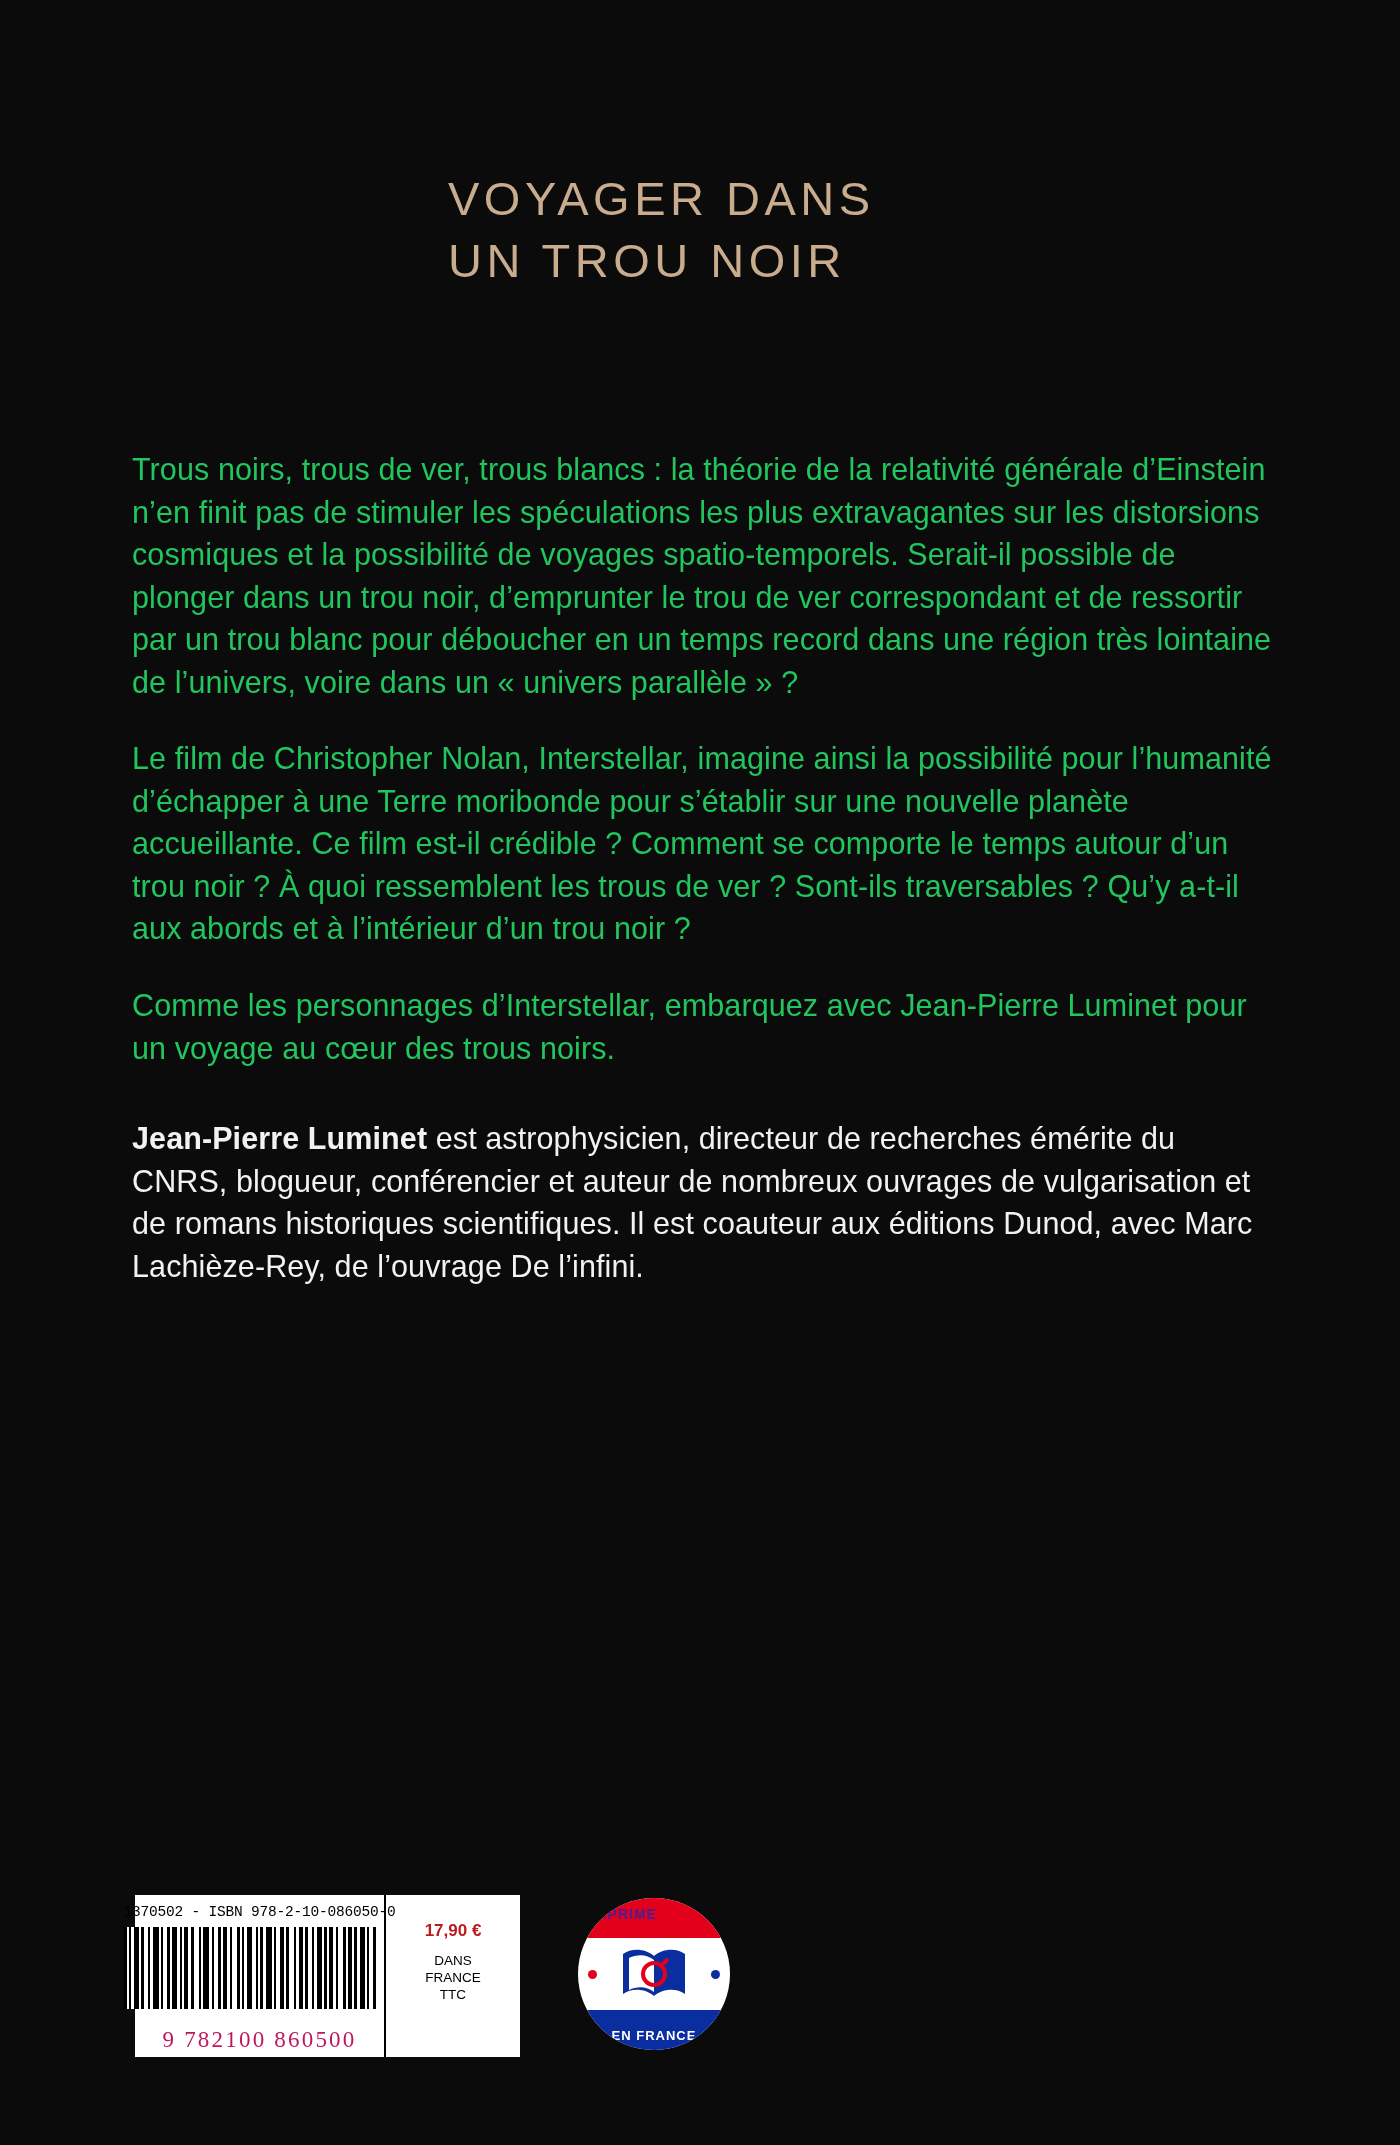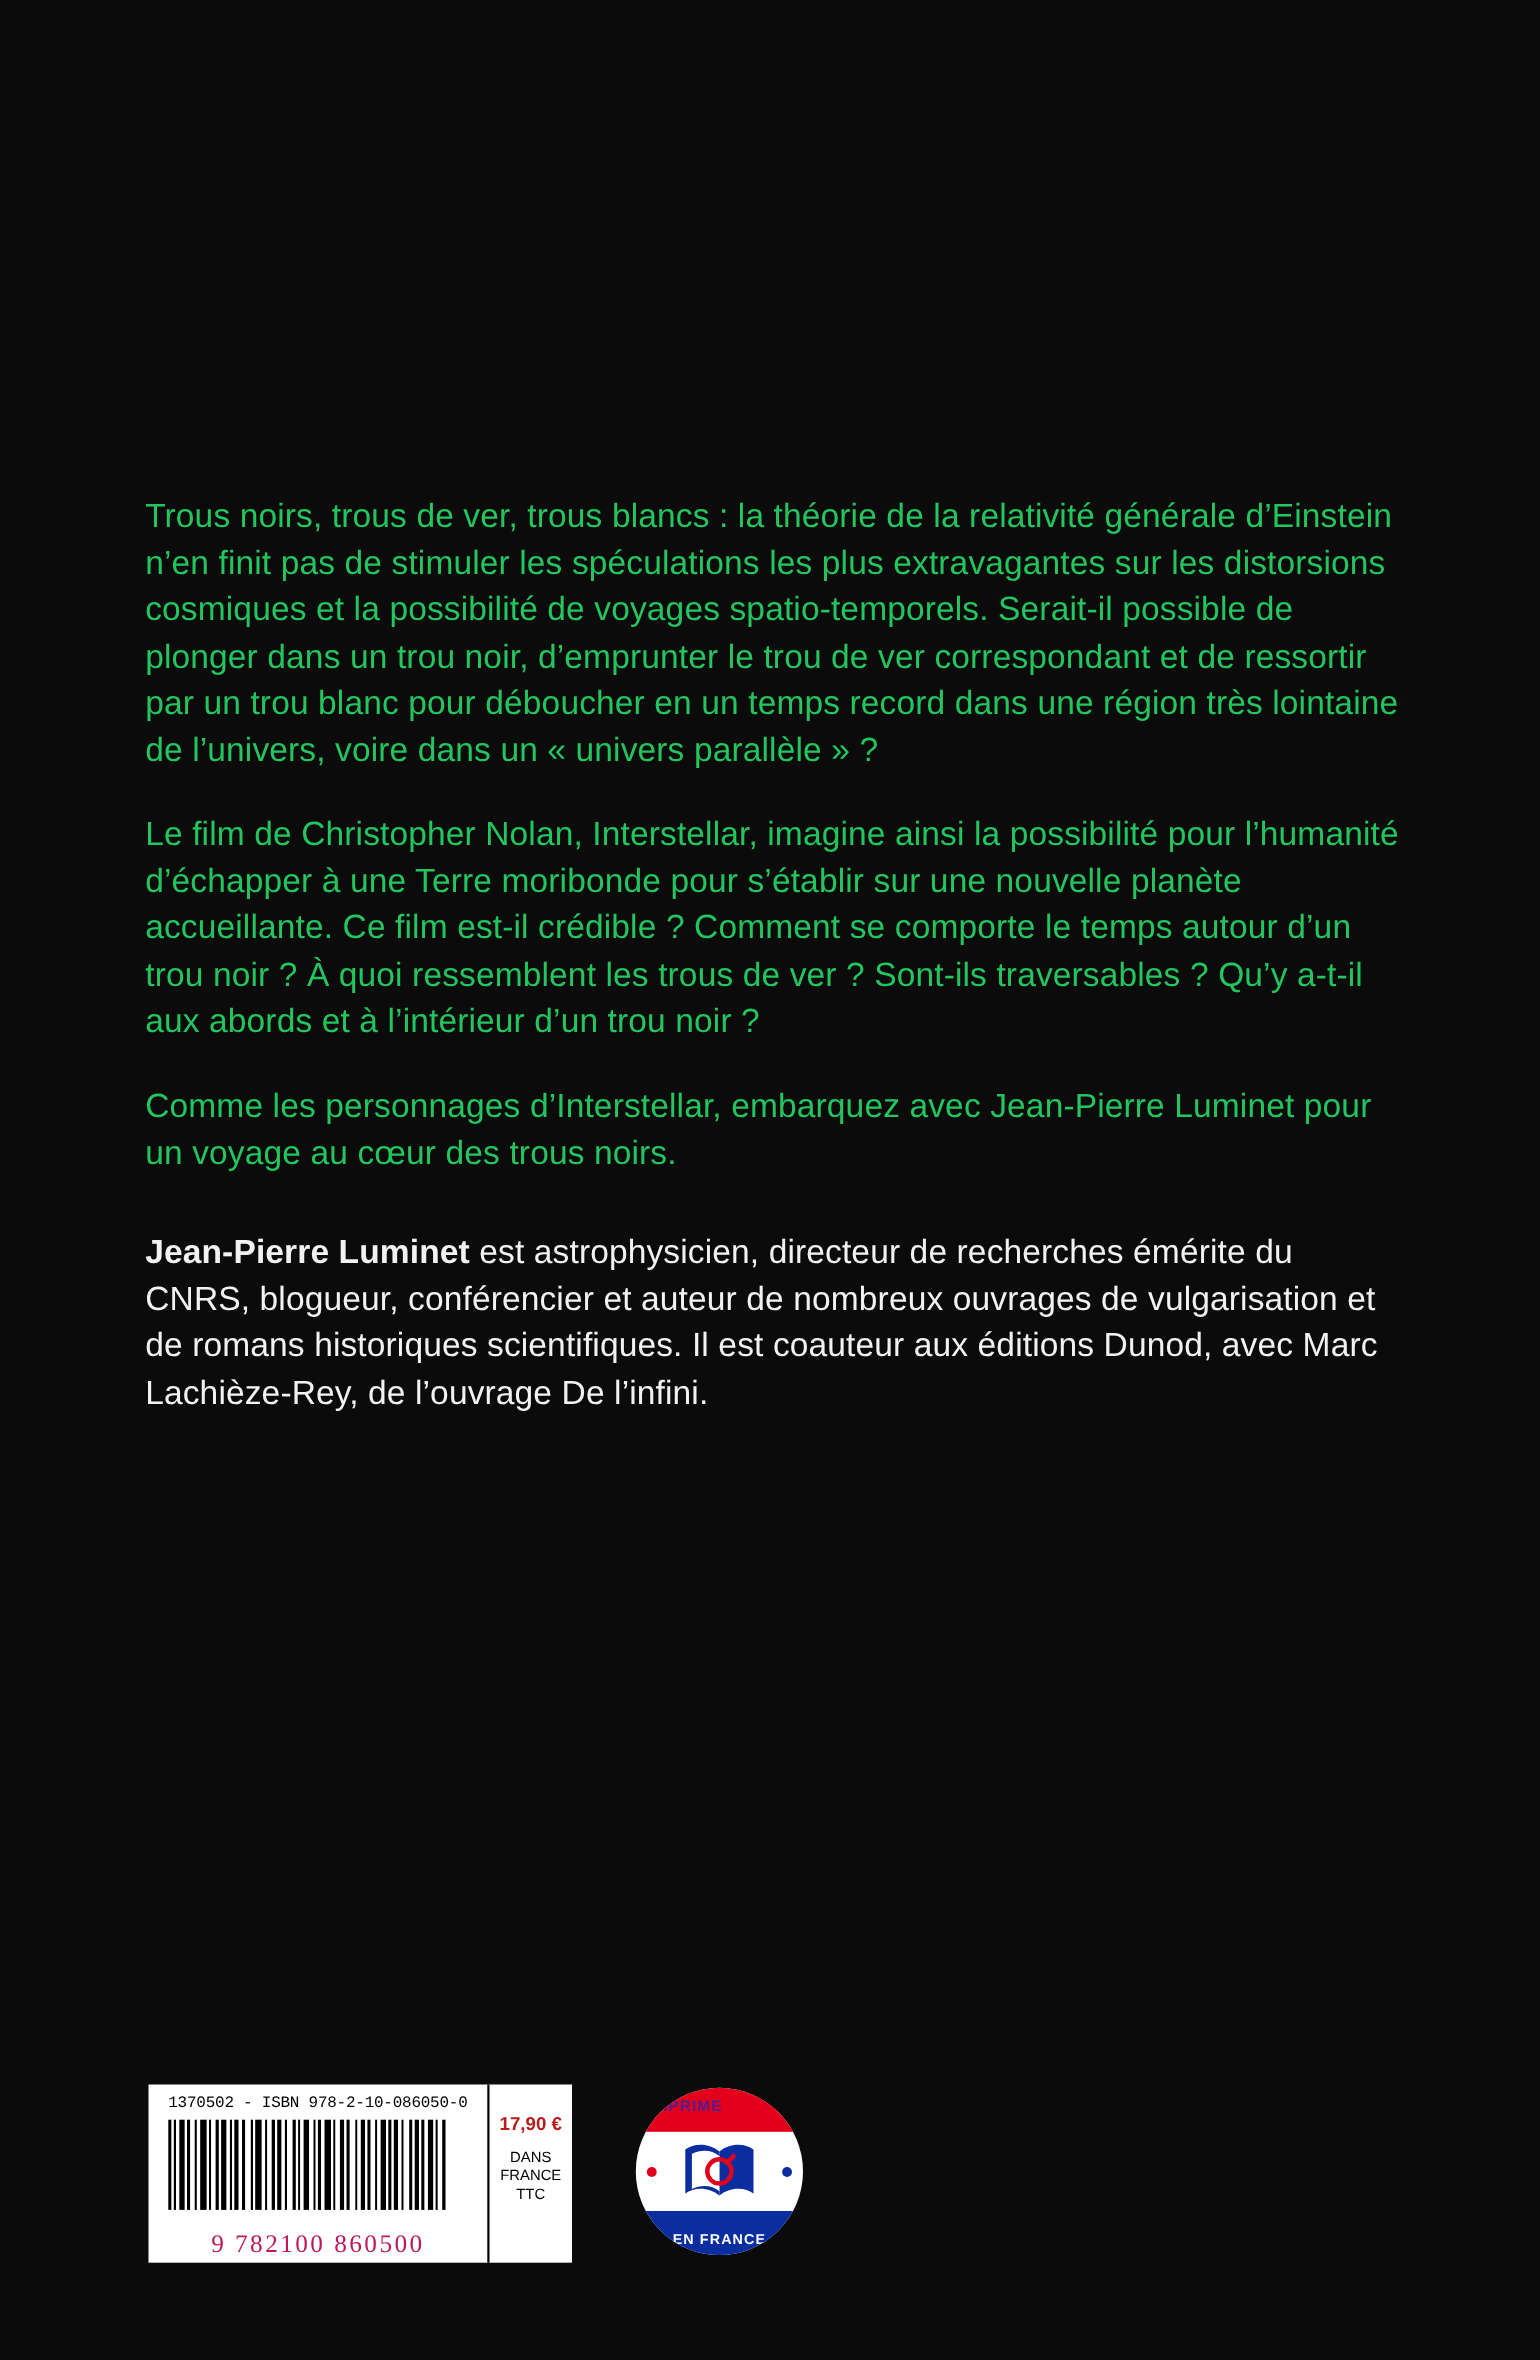--- a/index.html
+++ b/index.html
@@ -67,21 +67,21 @@
     position: absolute;
     left: 135px;
     top: 1895px;
     width: 385px;
     height: 162px;
     background: #ffffff;
     display: flex;
     flex-direction: row;
   }
   .barcode-main {
-    width: 310px;
+    width: 251px;
     height: 100%;
     border-right: 2px solid #000;
     box-sizing: border-box;
     display: flex;
     flex-direction: column;
     align-items: center;
   }
   .isbn-text {
     font-family: "Liberation Mono", monospace;
     font-size: 14.5px;
@@ -213,20 +213,24 @@
     color: #ffffff;
     margin-top: 10px;
     letter-spacing: 0.2px;
   }
 </style>
 </head>
 <body>
 
 <div class="page">
 
+  <div class="title-block">
+    <div class="title-line">VOYAGER DANS</div>
+    <div class="title-line">UN TROU NOIR</div>
+  </div>
 
   <div class="body-block">
     <p class="para">Trous noirs, trous de ver, trous blancs : la théorie de la relativité générale d’Einstein n’en finit pas de stimuler les spéculations les plus extravagantes sur les distorsions cosmiques et la possibilité de voyages spatio-temporels. Serait-il possible de plonger dans un trou noir, d’emprunter le trou de ver correspondant et de ressortir par un trou blanc pour déboucher en un temps record dans une région très lointaine de l’univers, voire dans un « univers parallèle » ?</p>
     <p class="para">Le film de Christopher Nolan, Interstellar, imagine ainsi la possibilité pour l’humanité d’échapper à une Terre moribonde pour s’établir sur une nouvelle planète accueillante. Ce film est-il crédible ? Comment se comporte le temps autour d’un trou noir ? À quoi ressemblent les trous de ver ? Sont-ils traversables ? Qu’y a-t-il aux abords et à l’intérieur d’un trou noir ?</p>
     <p class="para">Comme les personnages d’Interstellar, embarquez avec Jean-Pierre Luminet pour un voyage au cœur des trous noirs.</p>
     <p class="bio"><b>Jean-Pierre Luminet</b><span> est astrophysicien, directeur de recherches émérite du CNRS, blogueur, conférencier et auteur de nombreux ouvrages de vulgarisation et de romans historiques scientifiques. Il est coauteur aux éditions Dunod, avec Marc Lachièze-Rey, de l’ouvrage De l’infini.</span></p>
   </div>
 
   <div class="barcode-wrap">
     <div class="barcode-main">

